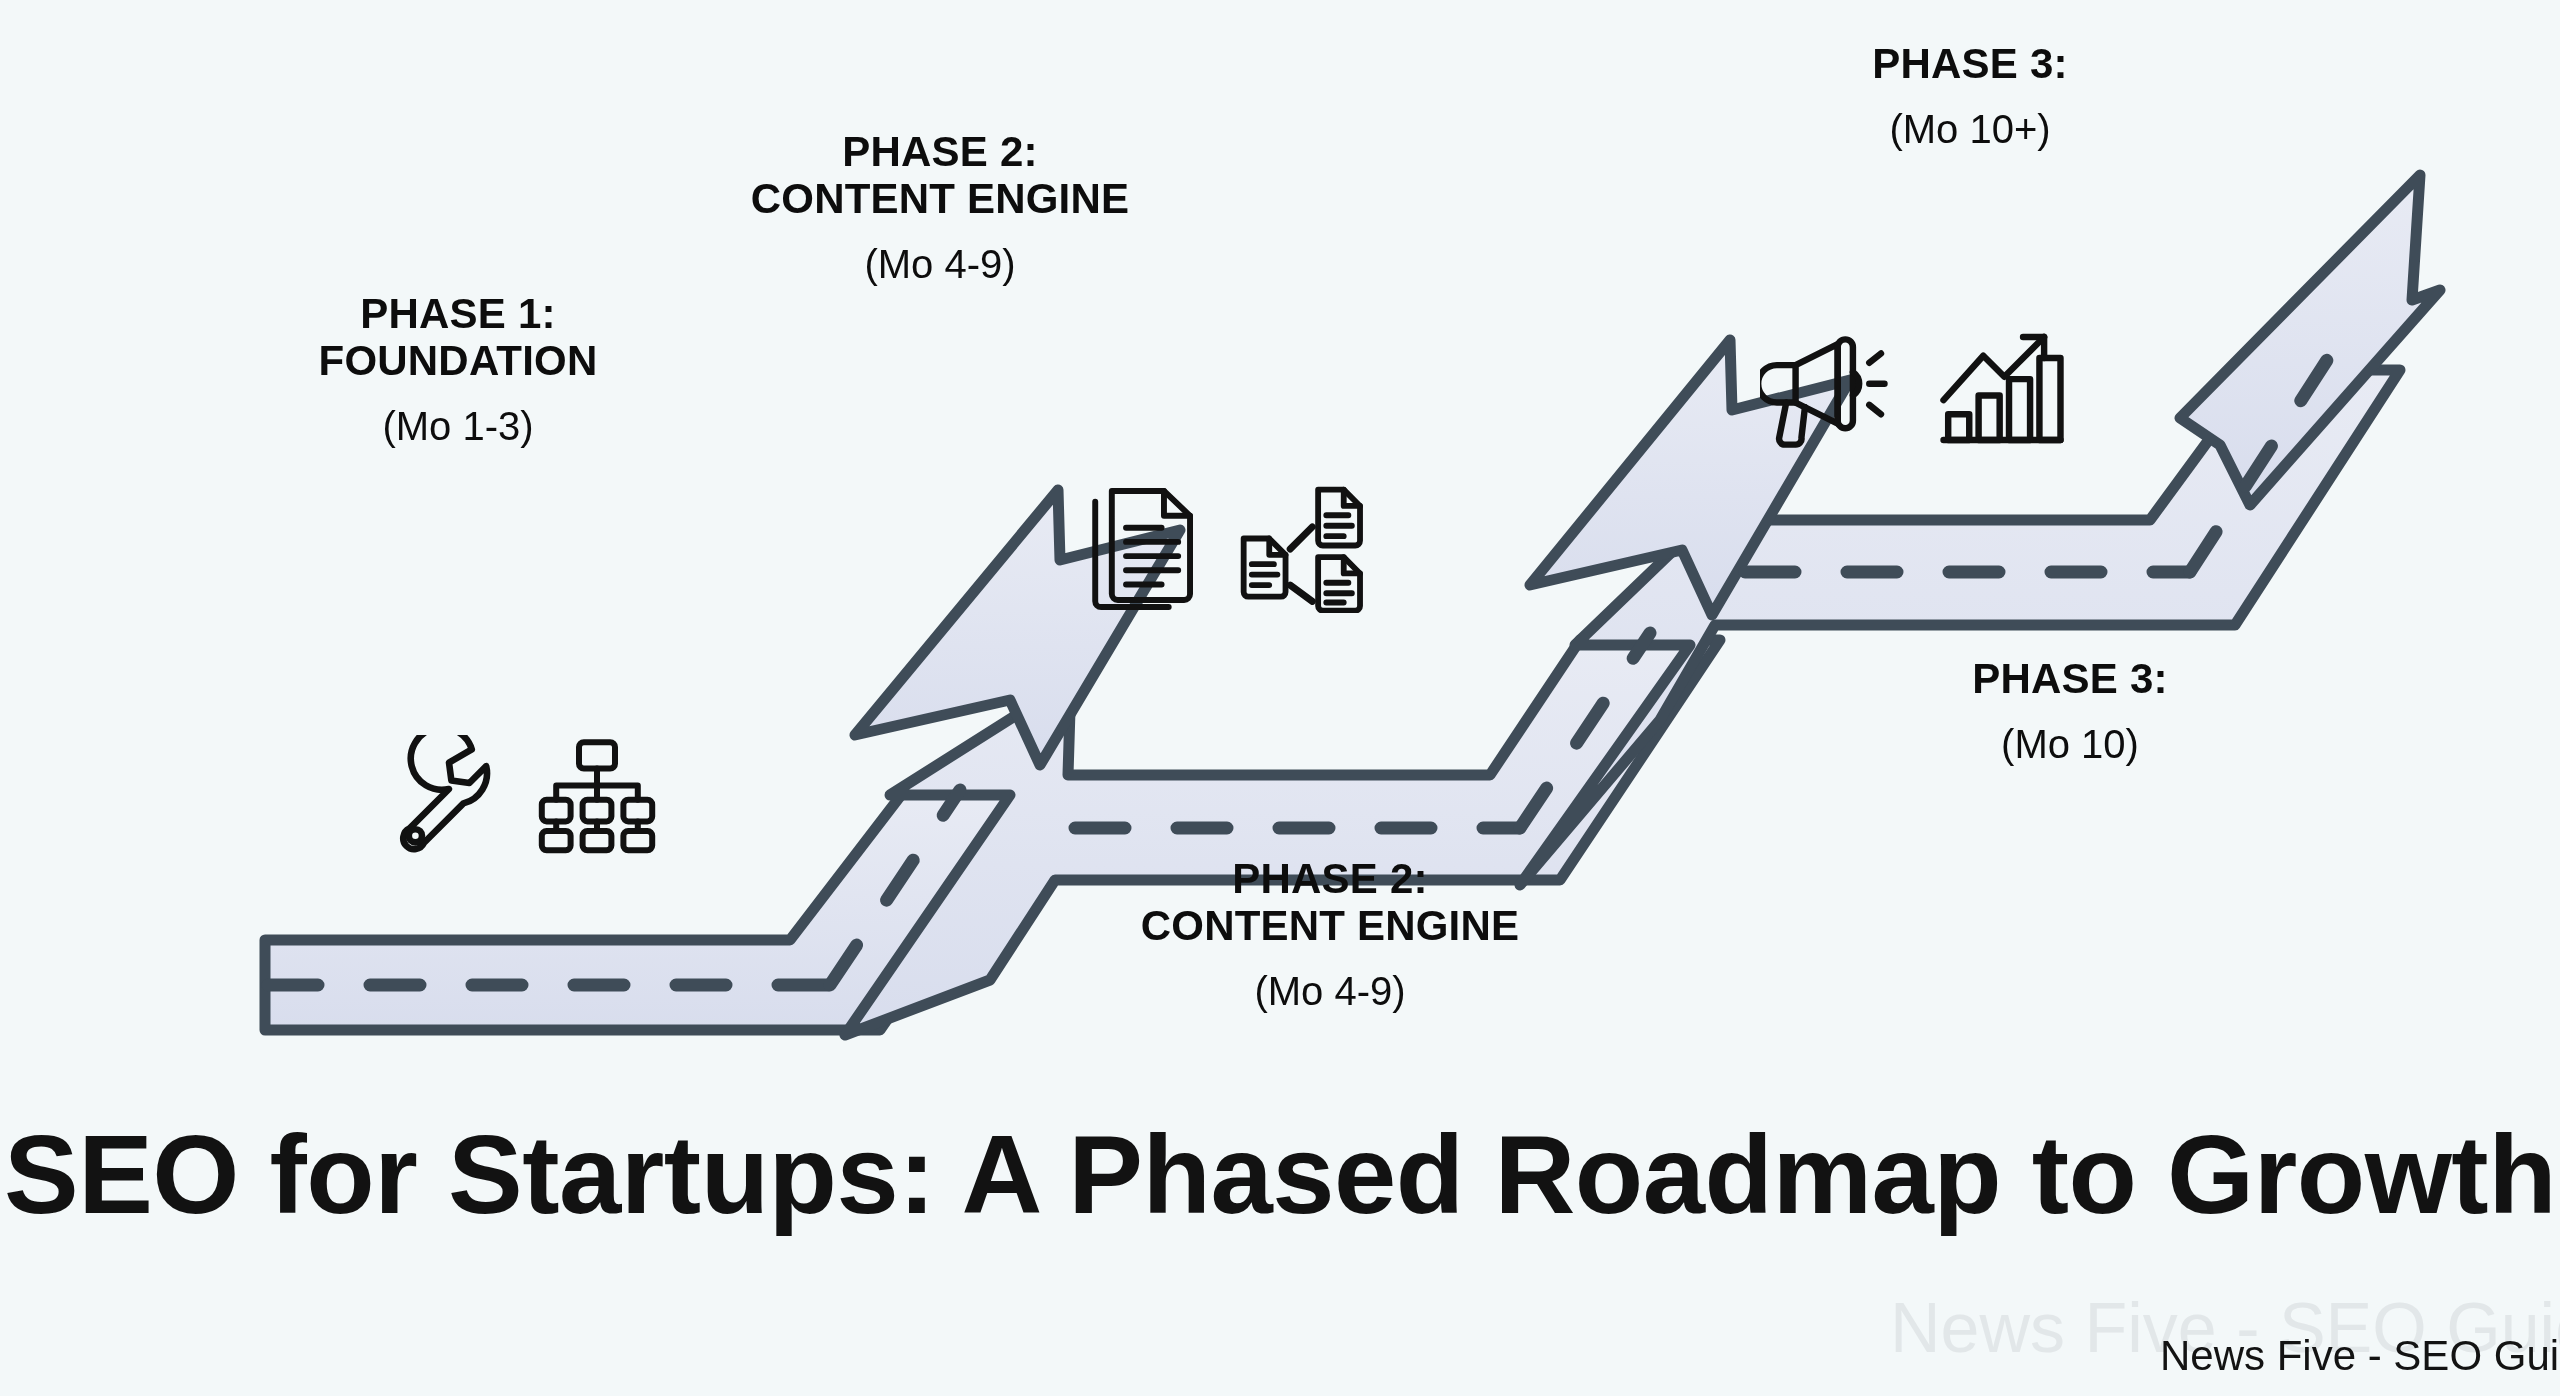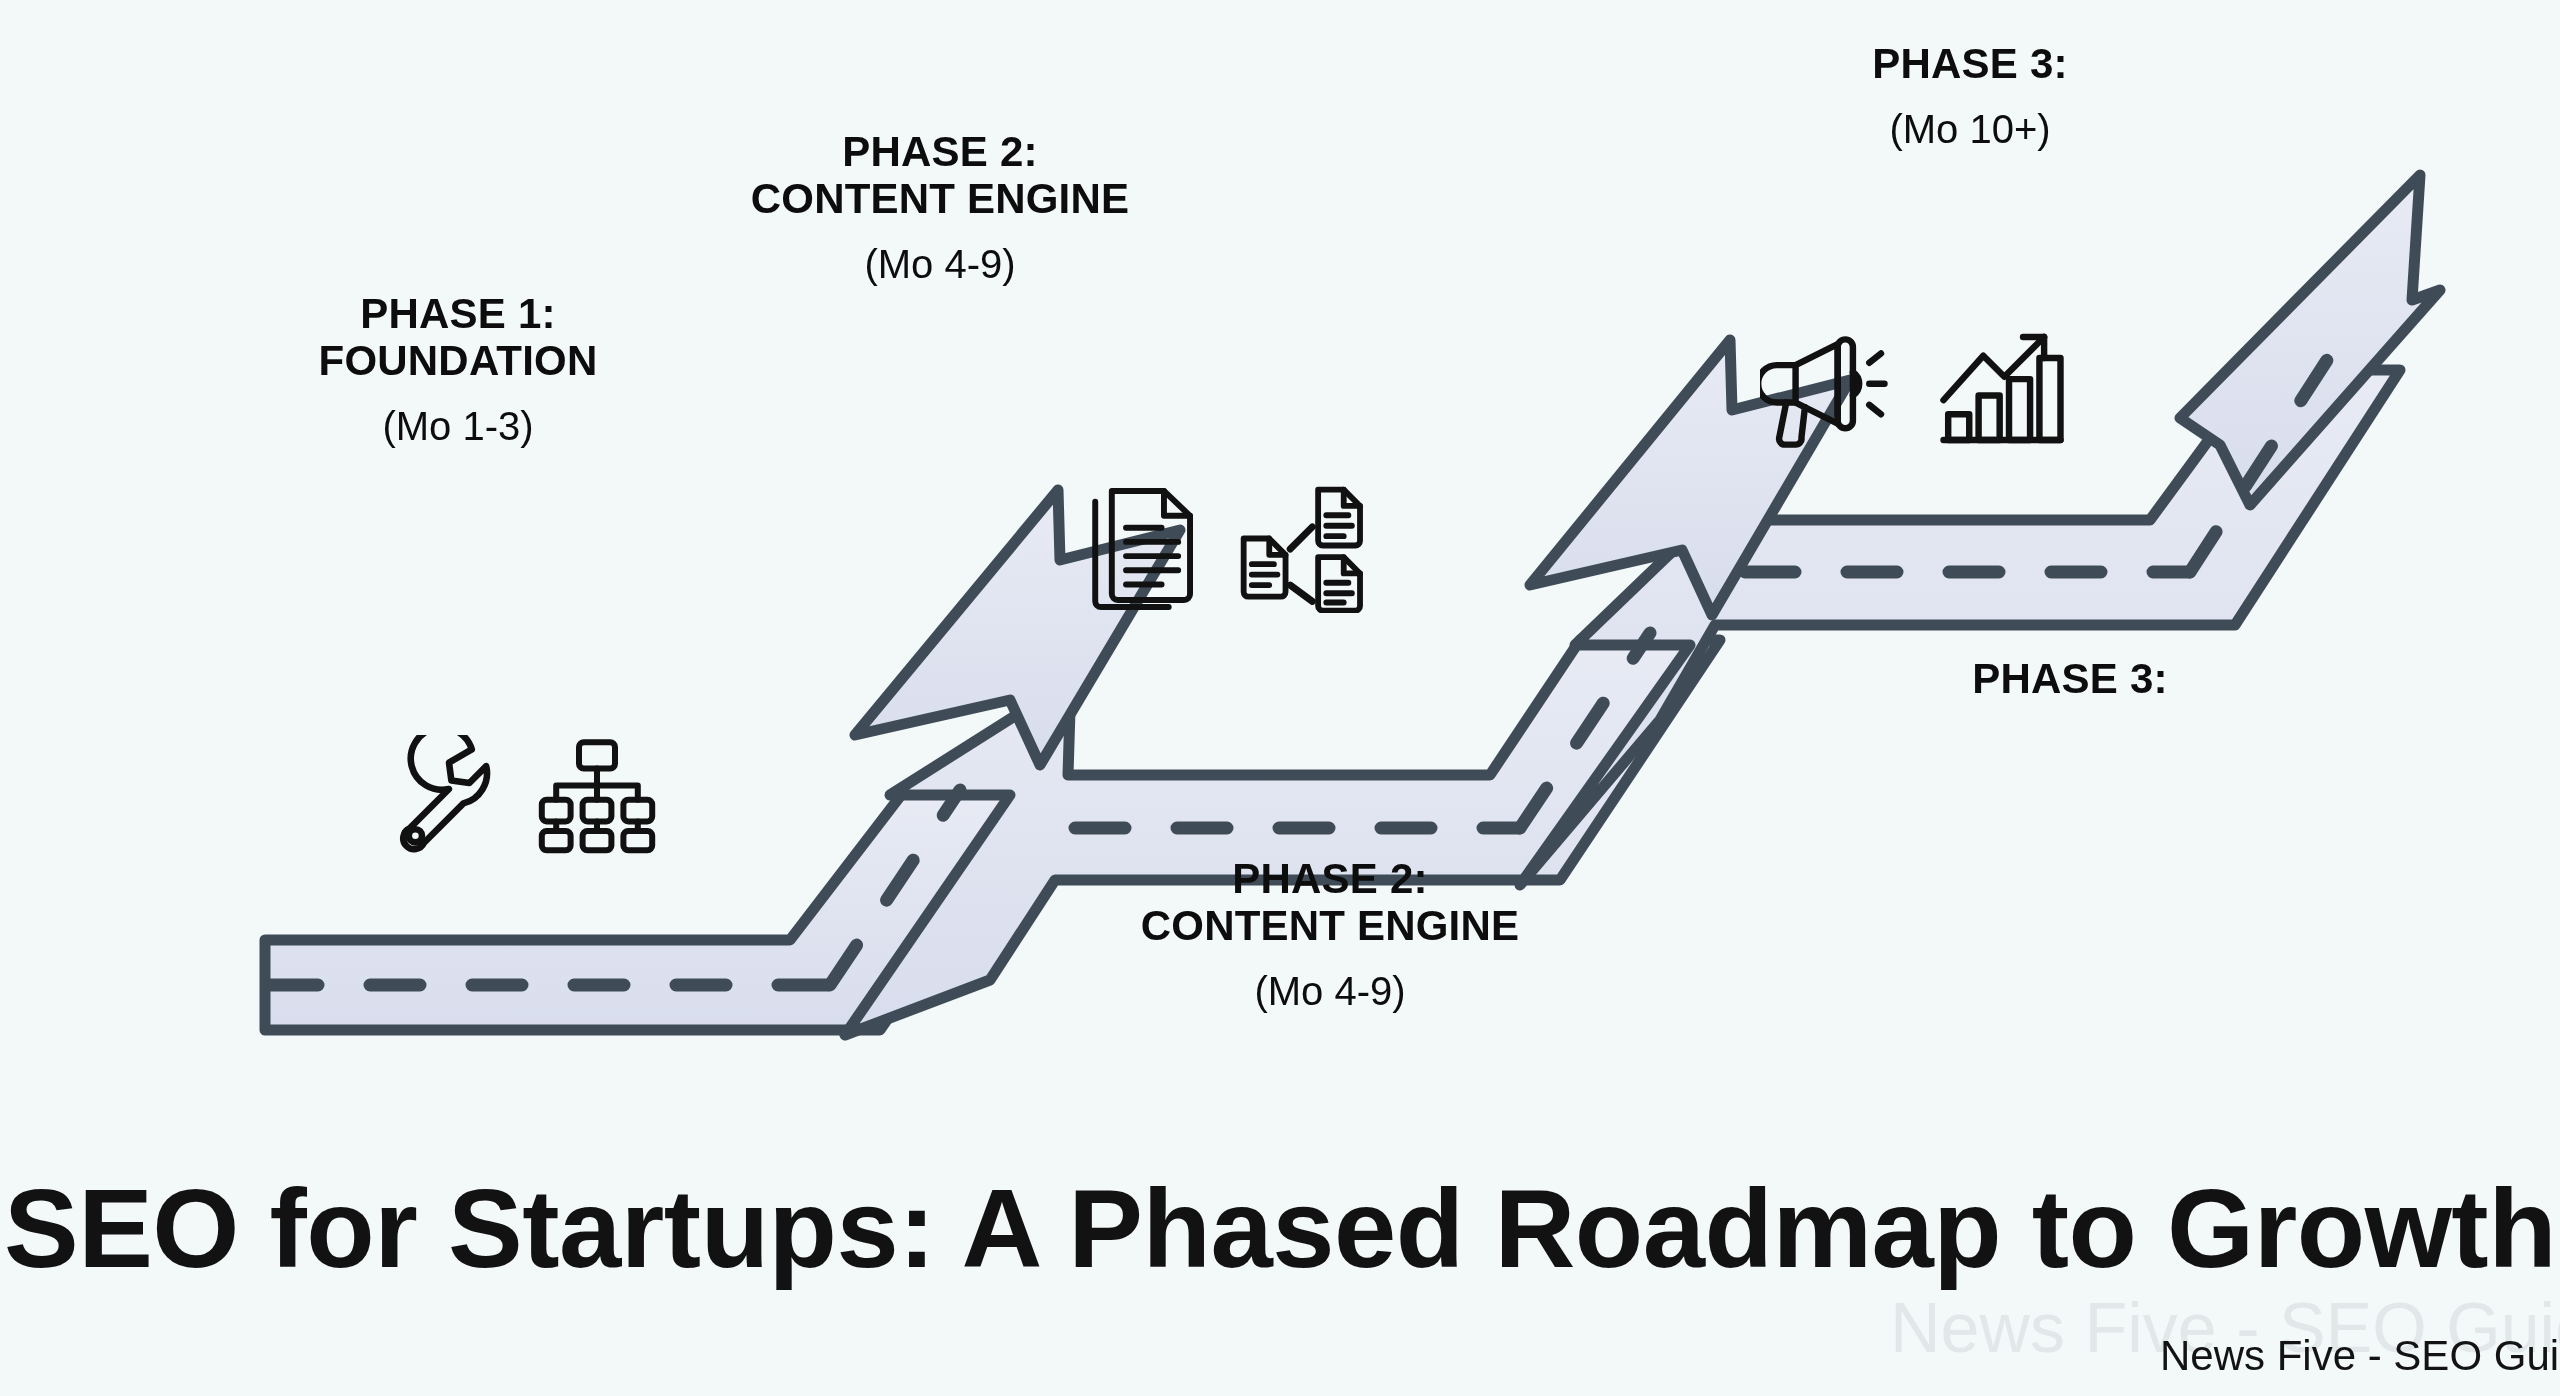--- a/index.html
+++ b/index.html
@@ -55,21 +55,21 @@
     display: flex;
     align-items: center;
   }
   #icons-phase1 { left: 383px;  top: 735px; gap: 34px; }
   #icons-phase2 { left: 1085px; top: 485px; gap: 34px; }
   #icons-phase3 { left: 1760px; top: 330px; gap: 44px; }
 
   #main-title {
     position: absolute;
     left: 0;
-    top: 1164px;
+    top: 1110px;
     width: 2560px;
     text-align: center;
     font-size: 112px;
     font-weight: bold;
     font-stretch: condensed;
     color: #121212;
     letter-spacing: -0.5px;
     white-space: nowrap;
   }
   #watermark-large {
@@ -204,20 +204,21 @@
   </div>
 
   <div class="label-block" id="label-phase2-bot">
     <div class="label-line1">PHASE 2:</div>
     <div class="label-line2">CONTENT ENGINE</div>
     <div class="label-line3">(Mo 4-9)</div>
   </div>
 
   <div class="label-block" id="label-phase3-bot">
     <div class="label-line1">PHASE 3:</div>
+    <div class="label-line3">(Mo 10)</div>
   </div>
 
   <div class="icon-group" id="icons-phase1">
 
     <svg width="120" height="120" viewBox="0 0 100 100">
       <g fill="none" stroke="#111111" stroke-width="5.5" stroke-linejoin="round" stroke-linecap="round">
         <path d="M 74 12
                  A 26 26 0 1 0 55 45
                  L 22 78
                  A 9 9 0 1 0 34 90

